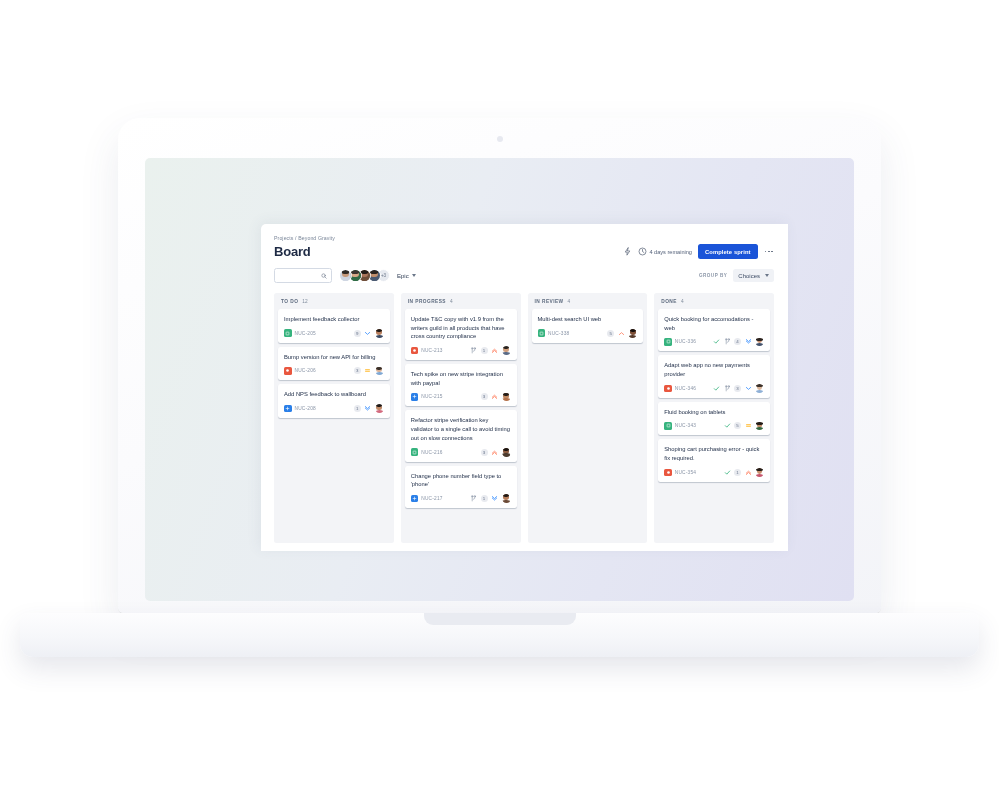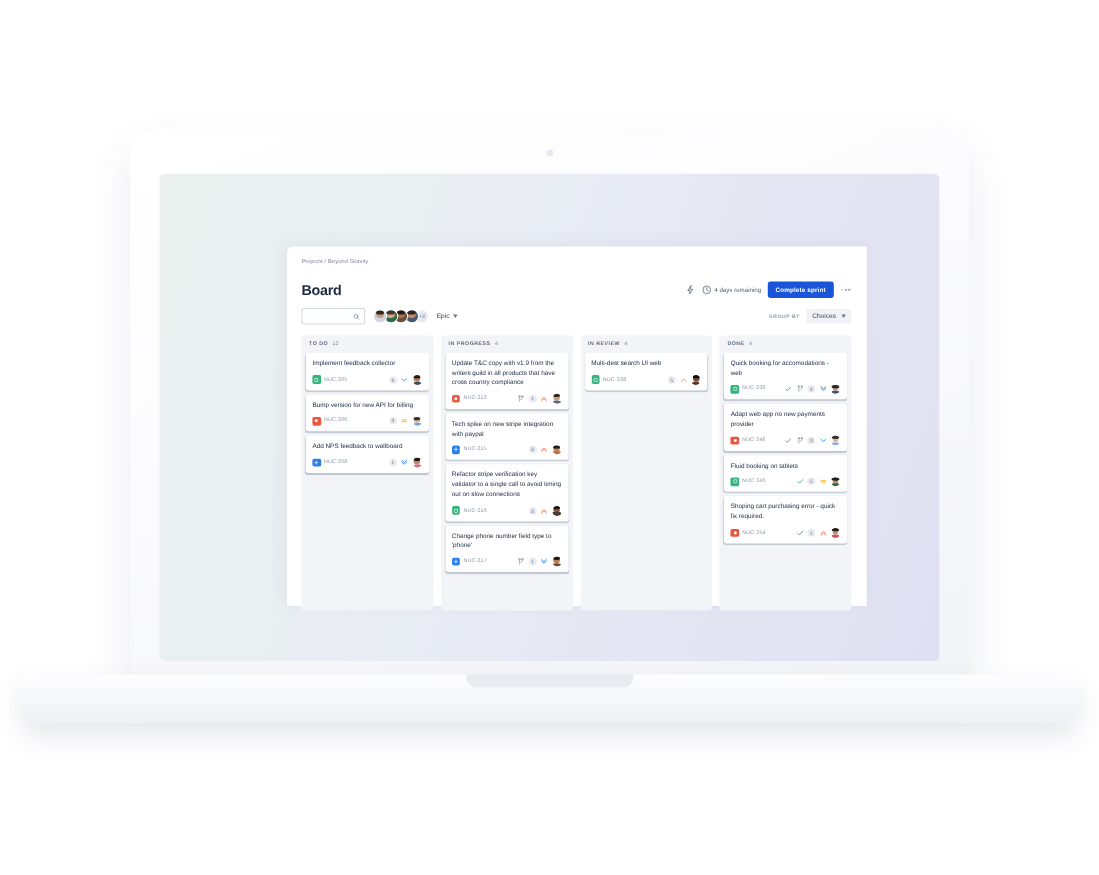--- a/index.html
+++ b/index.html
@@ -55,21 +55,21 @@
     position: absolute;
     left: 116px; top: 66px;
     width: 527px; height: 327px;
     background: #ffffff;
     border-radius: 5px 0 0 0;
     padding: 11px 14px 0 13px;
     box-shadow: -2px -2px 14px rgba(70,80,120,.07);
   }
 
   .breadcrumb { font-size: 5.2px; color: #7a8699; letter-spacing: .1px; }
-  .title-row { display: flex; align-items: center; justify-content: space-between; margin-top: 15px; }
+  .title-row { display: flex; align-items: center; justify-content: space-between; margin-top: 3px; }
   #page-title { font-size: 13px; font-weight: bold; color: #1e2a44; letter-spacing: -.2px; }
   .title-right { display: flex; align-items: center; gap: 6px; }
 
   .icon-btn { width: 9px; height: 9px; display: block; }
   .icon-btn svg { width: 9px; height: 9px; display: block; }
   .days-remaining { font-size: 5.6px; color: #54617a; white-space: nowrap; }
   .time-group { display: flex; align-items: center; gap: 2.5px; }
   #complete-sprint {
     background: #1a54d8; color: #fff;
     font-size: 5.8px; font-weight: bold;

